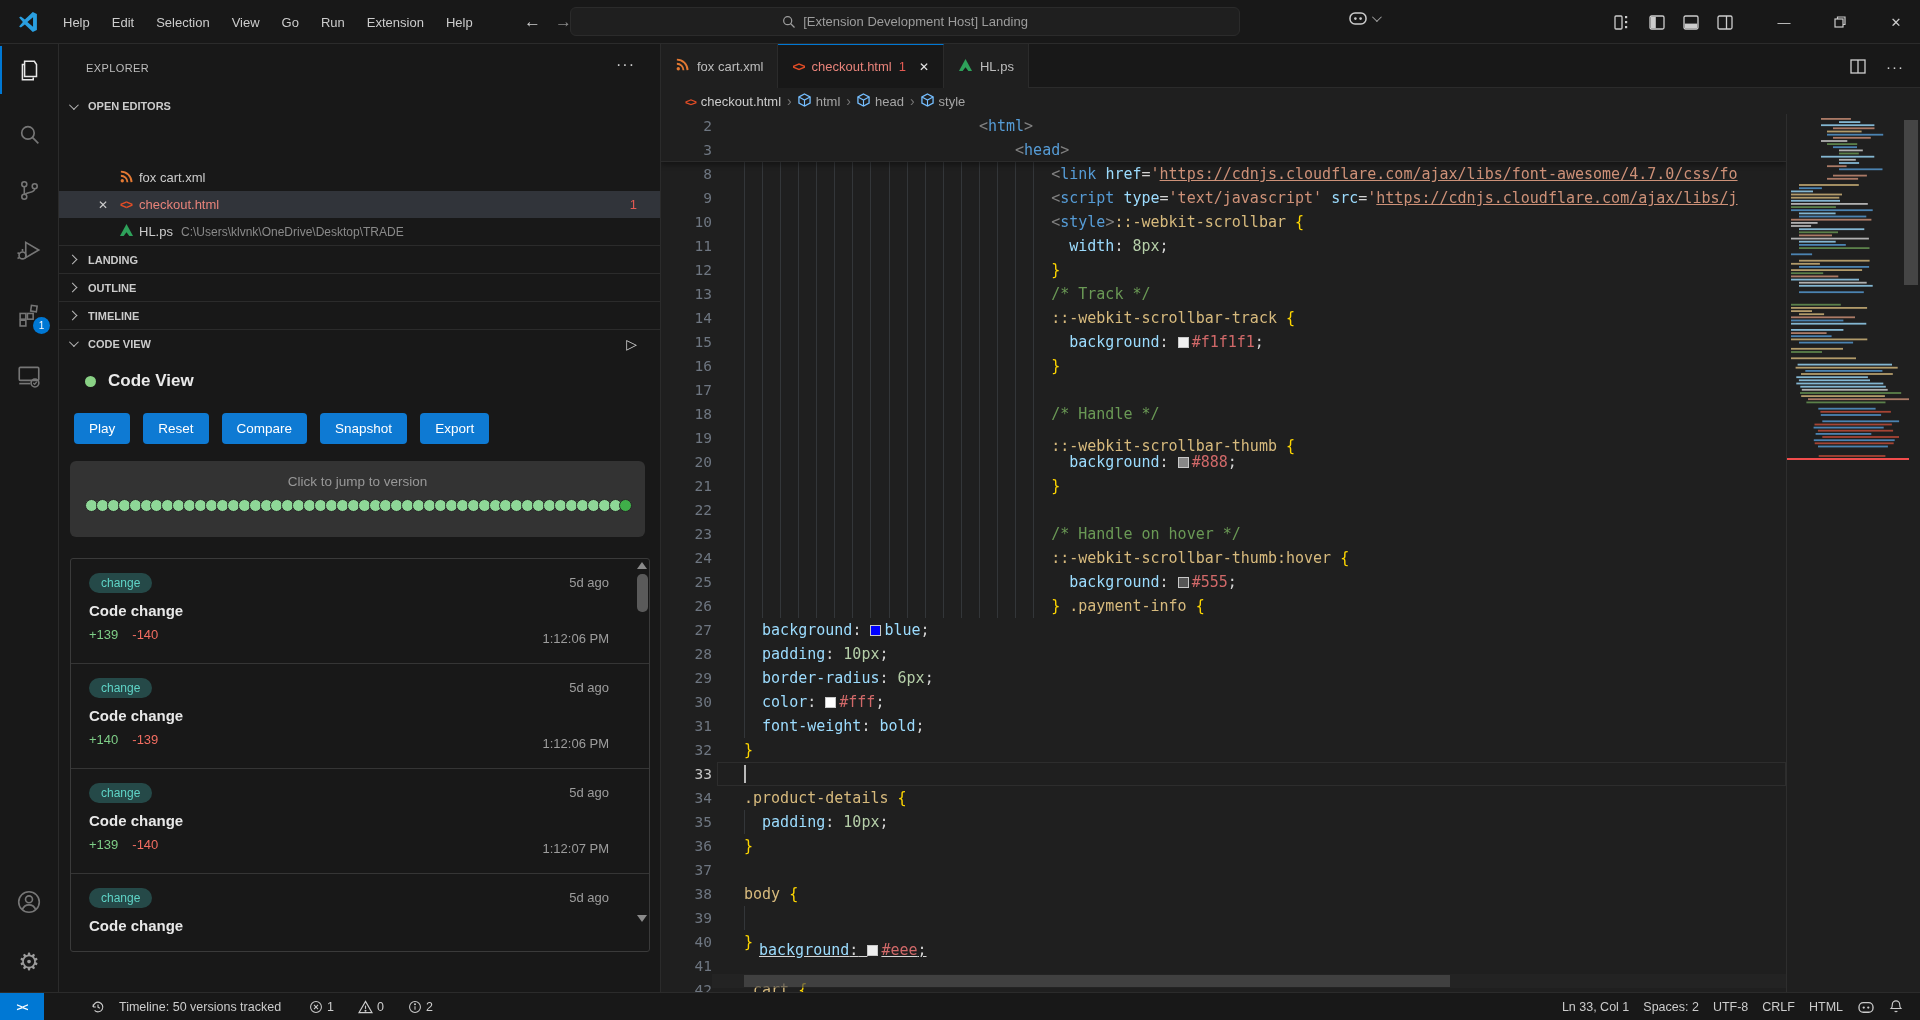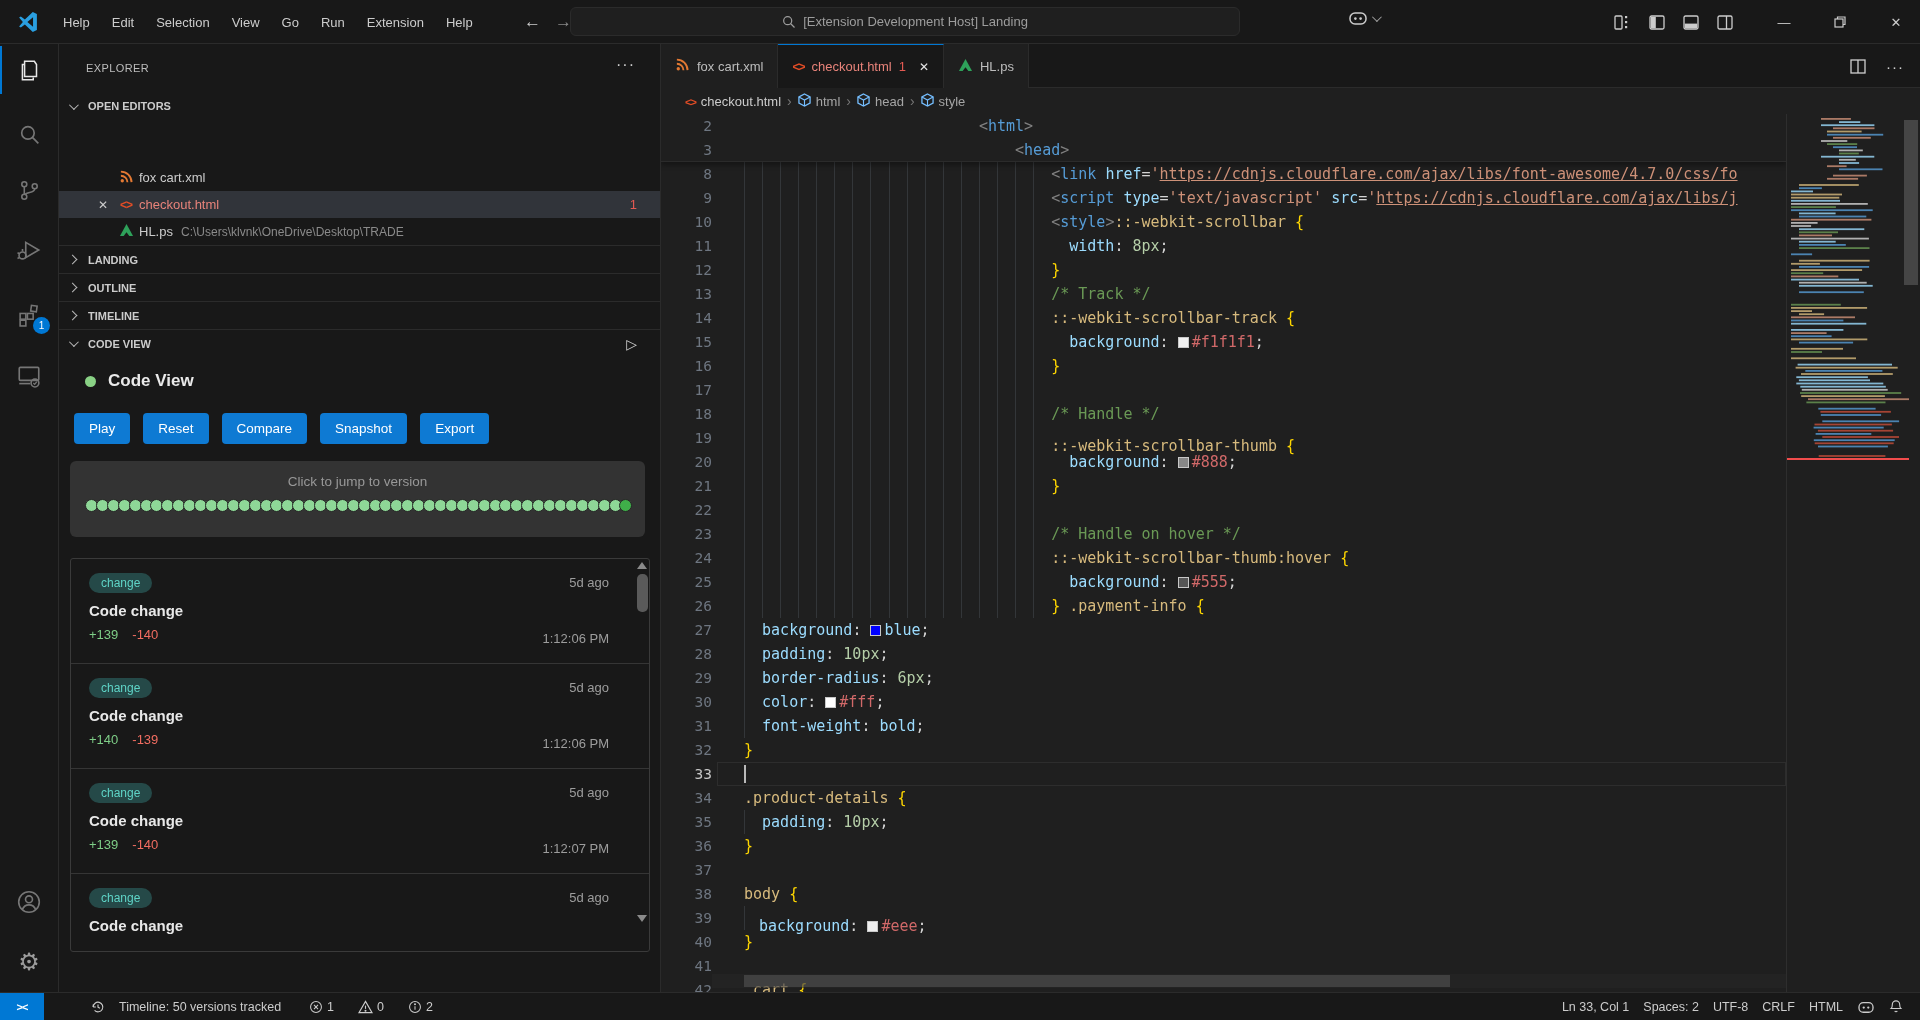--- a/index.html
+++ b/index.html
@@ -540,21 +540,21 @@
           <div class="code-line" style="top: 672px; padding-left: 0px;"><span class="c-sel">.product-details</span><span class="c-pl"> </span><span class="c-br">{</span></div>
           <div class="gut" style="top: 696px;">35</div>
           <div class="code-line" style="top: 696px; padding-left: 18.07px;"><span class="c-attr">padding</span><span class="c-pl">:</span><span class="c-pl"> </span><span class="c-num">10px</span><span class="c-pl">;</span></div>
           <div class="gut" style="top: 720px;">36</div>
           <div class="code-line" style="top: 720px; padding-left: 0px;"><span class="c-br">}</span></div>
           <div class="gut" style="top: 744px;">37</div>
           <div class="code-line" style="top: 744px; padding-left: 0px;"></div>
           <div class="gut" style="top: 768px;">38</div>
           <div class="code-line" style="top: 768px; padding-left: 0px;"><span class="c-sel">body</span><span class="c-pl"> </span><span class="c-br">{</span></div>
           <div class="gut" style="top: 792px;">39</div>
-          <div class="code-line" style="top: 800px; padding-left: 15px;"><span class="c-attr">background</span><span class="c-pl">:</span><span class="c-pl"> </span><span class="swatch" style="background: rgb(238, 238, 238);"></span><span class="c-hx">#eee</span><span class="c-pl">;</span></div>
+          <div class="code-line" style="top: 824px; padding-left: 15px; text-decoration: underline;"><span class="c-attr">background</span><span class="c-pl">:</span><span class="c-pl"> </span><span class="swatch" style="background: rgb(238, 238, 238);"></span><span class="c-hx">#eee</span><span class="c-pl">;</span></div>
           <div class="gut" style="top: 816px;">40</div>
           <div class="code-line" style="top: 816px; padding-left: 0px;"><span class="c-br">}</span></div>
           <div class="gut" style="top: 840px;">41</div>
           <div class="code-line" style="top: 840px; padding-left: 0px;"></div>
           <div class="gut" style="top: 864px;">42</div>
           <div class="code-line" style="top: 864px; padding-left: 0px;"><span class="c-sel">.cart</span><span class="c-pl"> </span><span class="c-br">{</span></div>
         </div>
       <div id="caret" style="left: 83px; top: 651px;"></div>
       <div id="sticky">
           <div class="gut" style="top: 0px;">2</div>

